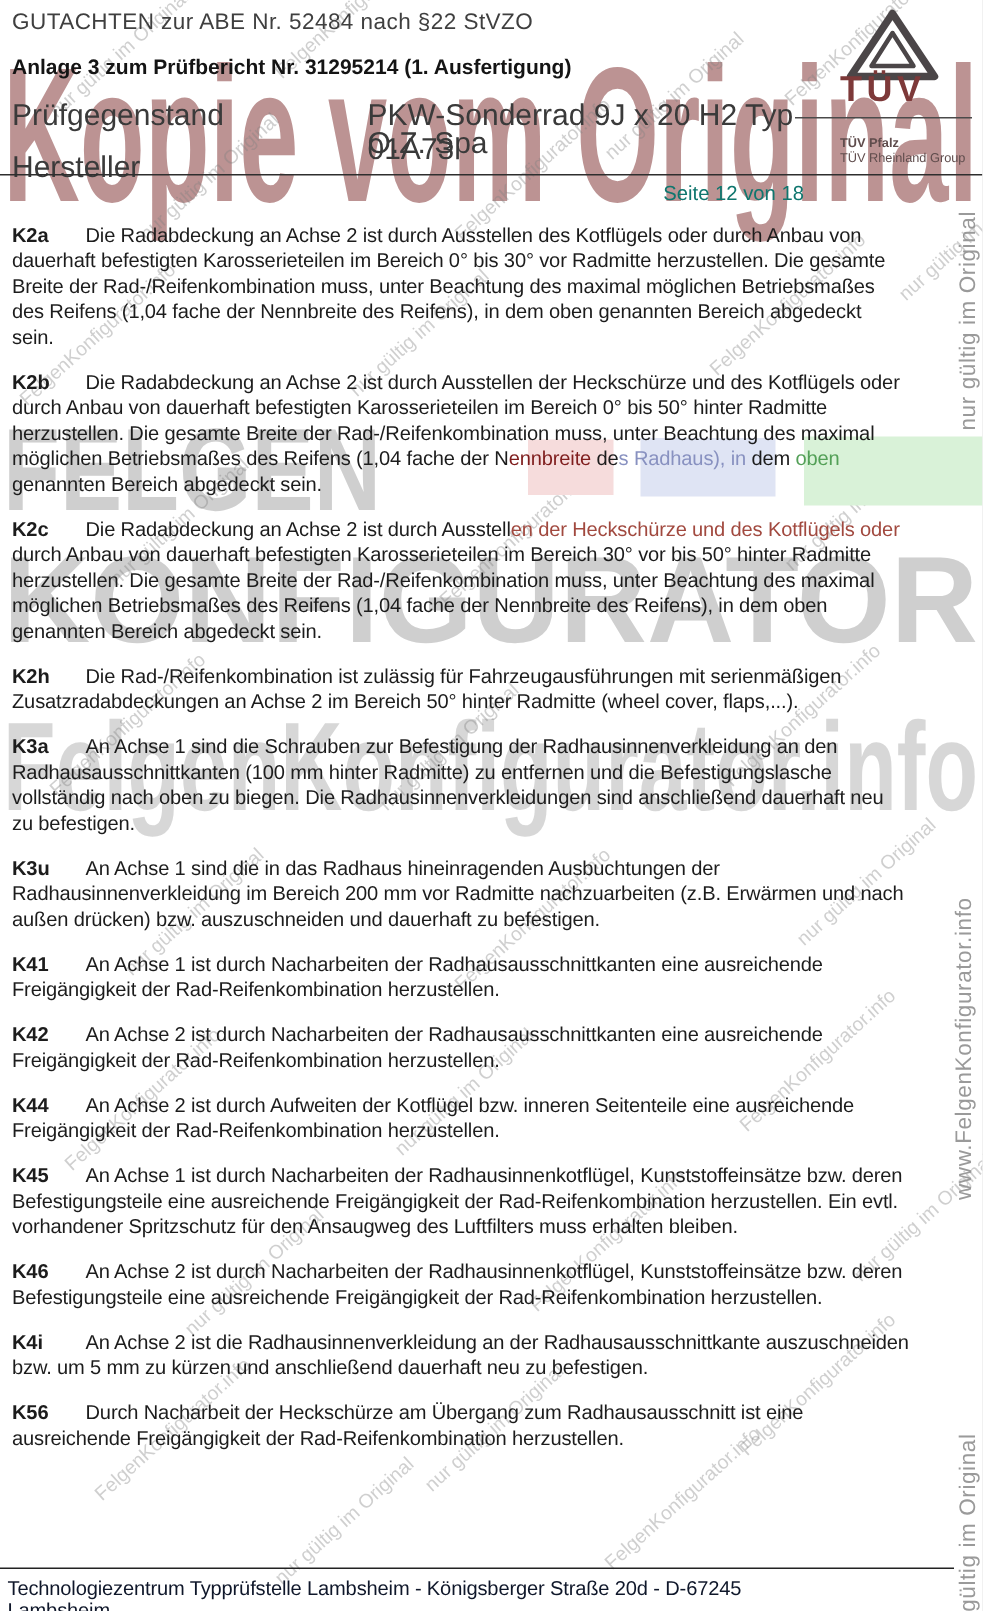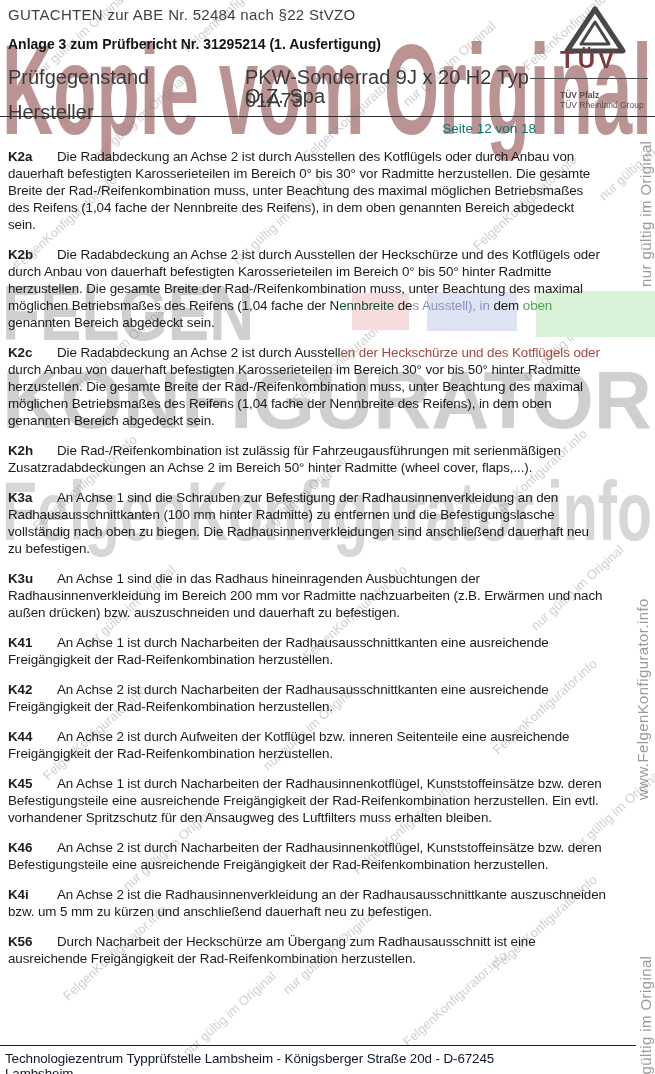--- a/index.html
+++ b/index.html
@@ -138,21 +138,21 @@
 
     <div class="paras" id="paras">
         <div class="para"><span class="pcode">K2a</span><span>Die Radabdeckung an Achse 2 ist durch Ausstellen des Kotflügels oder durch Anbau von
 dauerhaft befestigten Karosserieteilen im Bereich 0° bis 30° vor Radmitte herzustellen. Die gesamte
 Breite der Rad-/Reifenkombination muss, unter Beachtung des maximal möglichen Betriebsmaßes
 des Reifens (1,04 fache der Nennbreite des Reifens), in dem oben genannten Bereich abgedeckt
 sein.</span></div>
         <div class="para"><span class="pcode">K2b</span><span>Die Radabdeckung an Achse 2 ist durch Ausstellen der Heckschürze und des Kotflügels oder
 durch Anbau von dauerhaft befestigten Karosserieteilen im Bereich 0° bis 50° hinter Radmitte
 herzustellen. Die gesamte Breite der Rad-/Reifenkombination muss, unter Beachtung des maximal
-möglichen Betriebsmaßes des Reifens (1,04 fache der N</span><span style="color: #14532d;">ennbreite</span><span> de</span><span style="color: rgb(136, 145, 192);">s Ausstell), in</span><span> dem </span><span style="color: rgb(83, 160, 87);">oben</span><span>
+möglichen Betriebsmaßes des Reifens (1,04 fache der N</span><span style="color: #7f1d1d;">ennbreite</span><span> de</span><span style="color: rgb(136, 145, 192);">s Radhaus), in</span><span> dem </span><span style="color: rgb(83, 160, 87);">oben</span><span>
 genannten Bereich abgedeckt sein.</span></div>
         <div class="para"><span class="pcode">K2c</span><span>Die Radabdeckung an Achse 2 ist durch Ausstell</span><span style="color: rgb(161, 73, 63);">en der Heckschürze und des Kotflügels oder</span><span>
 durch Anbau von dauerhaft befestigten Karosserieteilen im Bereich 30° vor bis 50° hinter Radmitte
 herzustellen. Die gesamte Breite der Rad-/Reifenkombination muss, unter Beachtung des maximal
 möglichen Betriebsmaßes des Reifens (1,04 fache der Nennbreite des Reifens), in dem oben
 genannten Bereich abgedeckt sein.</span></div>
         <div class="para"><span class="pcode">K2h</span><span>Die Rad-/Reifenkombination ist zulässig für Fahrzeugausführungen mit serienmäßigen
 Zusatzradabdeckungen an Achse 2 im Bereich 50° hinter Radmitte (wheel cover, flaps,...).</span></div>
         <div class="para"><span class="pcode">K3a</span><span>An Achse 1 sind die Schrauben zur Befestigung der Radhausinnenverkleidung an den
 Radhausausschnittkanten (100 mm hinter Radmitte) zu entfernen und die Befestigungslasche

